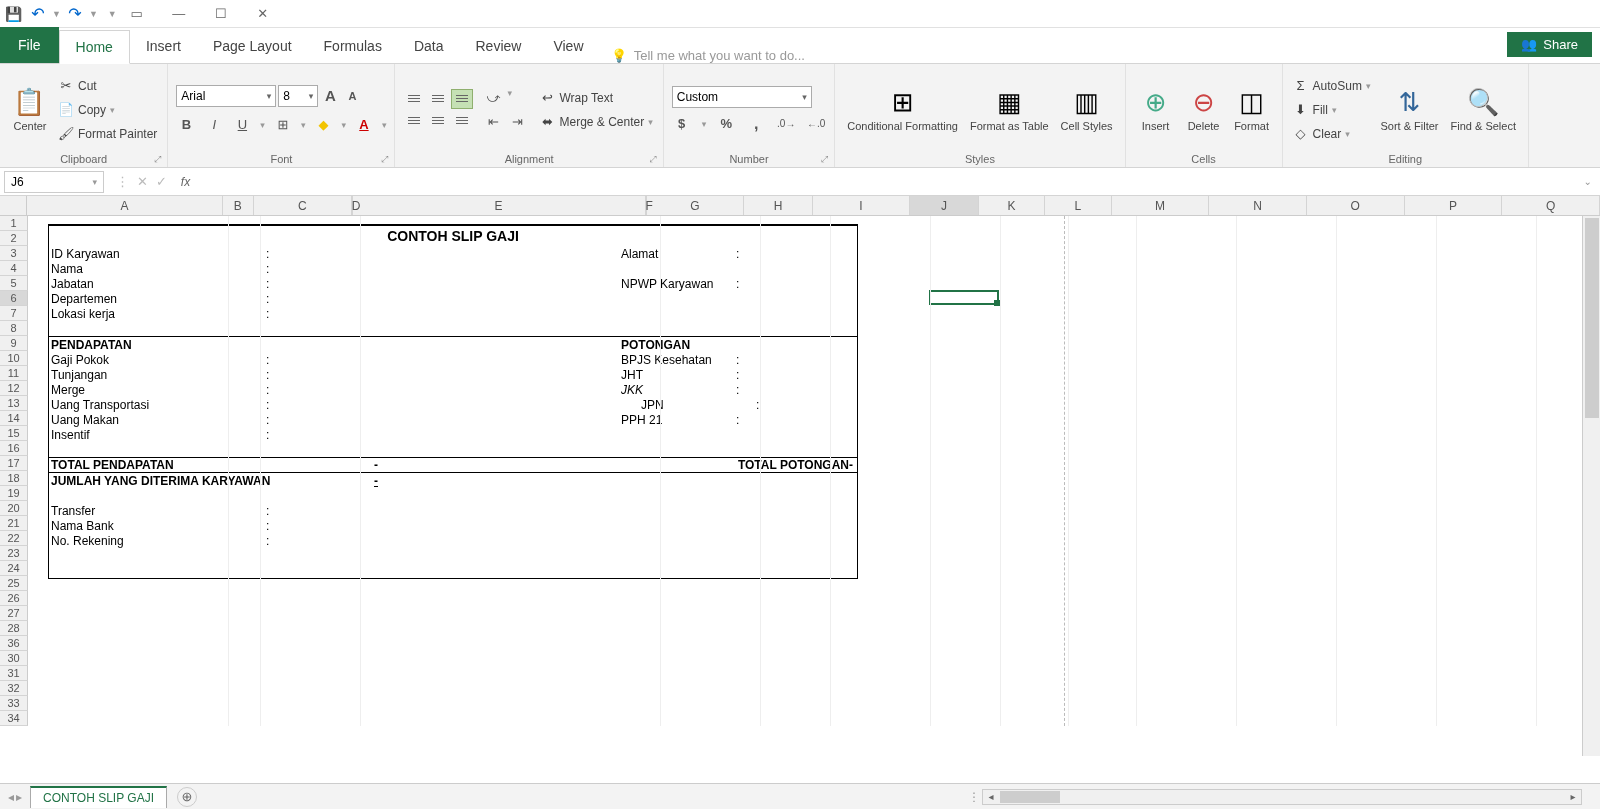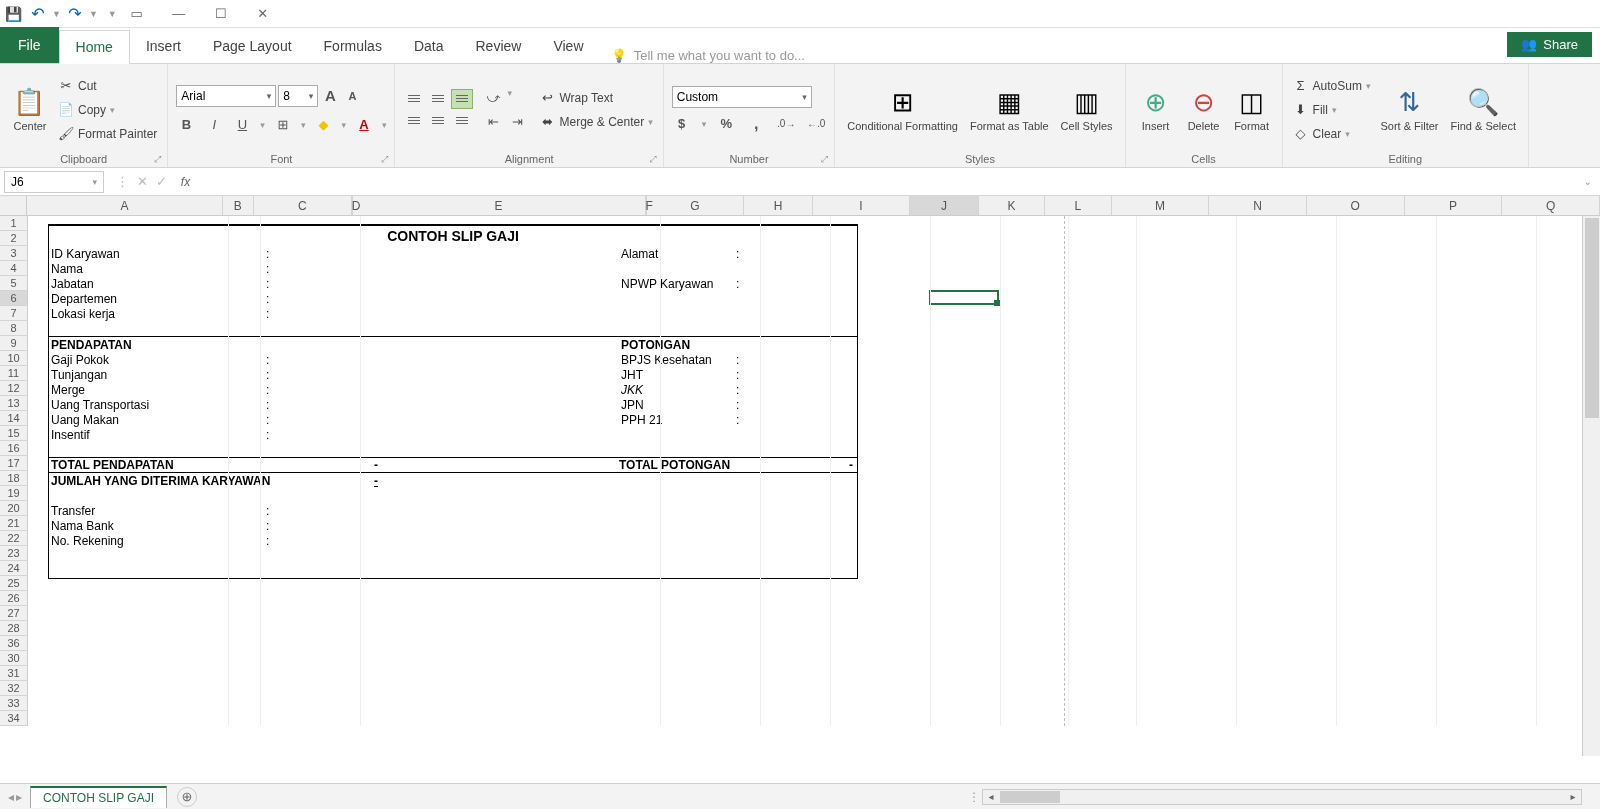--- a/index.html
+++ b/index.html
@@ -89,21 +89,21 @@
 .info-col { display: flex; flex-direction: column; }
 .info-left { width: 570px; }
 .info-right { flex: 1; }
 .info-row { display: flex; height: 15px; align-items: center; }
 .info-lbl { width: 215px; }
 .info-sep { width: 20px; }
 .section-hdr { font-weight: bold; }
 .tot-row { border-top: 1px solid #000; border-bottom: 1px solid #000; display: flex; font-weight: bold; height: 16px; align-items: center; }
 .tot-left { width: 325px; padding-left: 2px; }
 .tot-val1 { width: 245px; }
-.tot-mid { width: 230px; }
+.tot-mid { width: 230px; text-align: right; }
 .jml-row { display: flex; font-weight: bold; height: 15px; align-items: center; }
 .signed { text-align: right; padding-right: 36px; }
 
 
 .sheet-tabs { position: absolute; bottom: 0; left: 0; right: 0; height: 26px; background: #f3f3f3; border-top: 1px solid #ccc; display: flex; align-items: center; }
 .st-nav { display: flex; gap: 2px; padding: 0 8px; color: #999; }
 .st-tab { border: 1px solid #aaa; border-bottom: none; background: #fff; padding: 3px 12px; font-size: 12px; color: #217346; border-top: 2px solid #217346; }
 .st-new { width: 20px; height: 20px; border: 1px solid #ccc; border-radius: 10px; display: flex; align-items: center; justify-content: center; margin-left: 10px; color: #666; font-size: 13px; }
 .hscroll { position: absolute; right: 18px; bottom: 4px; width: 600px; height: 16px; background: #f0f0f0; border: 1px solid #ccc; display: flex; }
 .hscroll .arr { width: 16px; text-align: center; font-size: 10px; color: #666; line-height: 14px; }
@@ -505,21 +505,21 @@
                 </div>
                 <div class="info-row">
                   <span style="width: 115px;">JHT</span>
                   <span>:</span>
                 </div>
                 <div class="info-row">
                   <span style="width: 115px; font-style: italic;">JKK</span>
                   <span>:</span>
                 </div>
                 <div class="info-row">
-                  <span style="width: 115px;">JPN</span>
+                  <span style="width: 115px; margin-left: 20px;">JPN</span>
                   <span>:</span>
                 </div>
                 <div class="info-row">
                   <span style="width: 115px;">PPH 21</span>
                   <span>:</span>
                 </div>
               </div>
           </div>
         </div>
         <div style="height:15px"></div>

